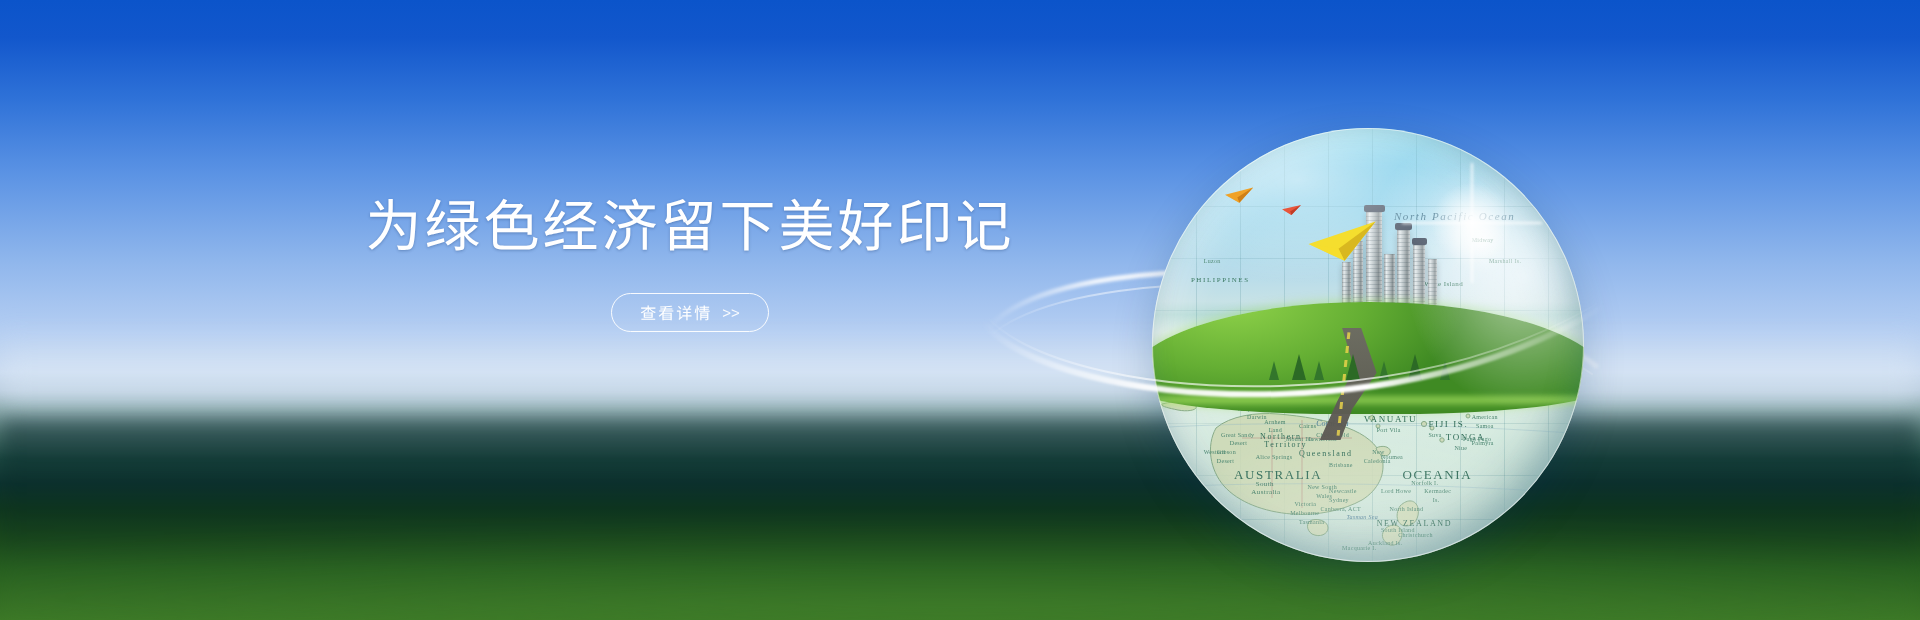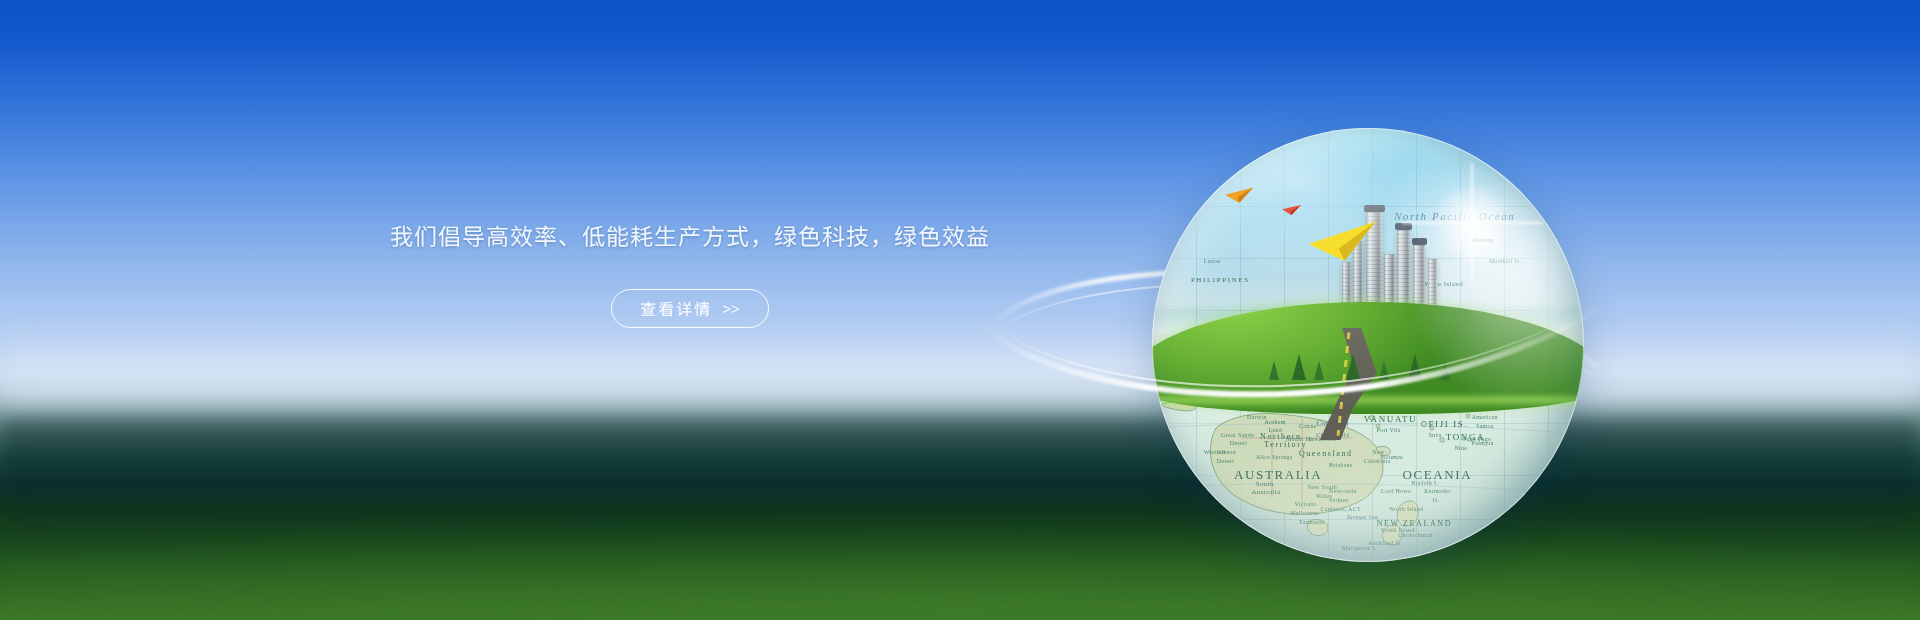--- a/index.html
+++ b/index.html
@@ -526,21 +526,21 @@
       </linearGradient>
       <filter id="blurF">
           <feGaussianBlur stdDeviation="1.2"></feGaussianBlur>
         </filter>
     </defs>
     <path d="M2,60 C40,104 150,136 300,132 C430,128 540,96 624,44" fill="none" stroke="url(#swF)" stroke-width="6" stroke-linecap="round" filter="url(#blurF)"></path>
     <path d="M6,54 C44,96 152,128 300,124 C428,120 536,90 620,40" fill="none" stroke="url(#swF)" stroke-width="2" stroke-linecap="round" opacity=".7"></path>
   </svg>
 
   <div class="copy">
-    <p class="subhead">我们倡导高效率、低能耗生产方式，绿色科技，绿色效益</p>
+    <h1 class="headline">为绿色经济留下美好印记</h1>
     <div class="cta-wrap">
       <a class="cta" href="#">
         <span>查看详情</span>
         <span class="chev">&gt;&gt;</span>
       </a>
     </div>
   </div>
 
 </div>
 

